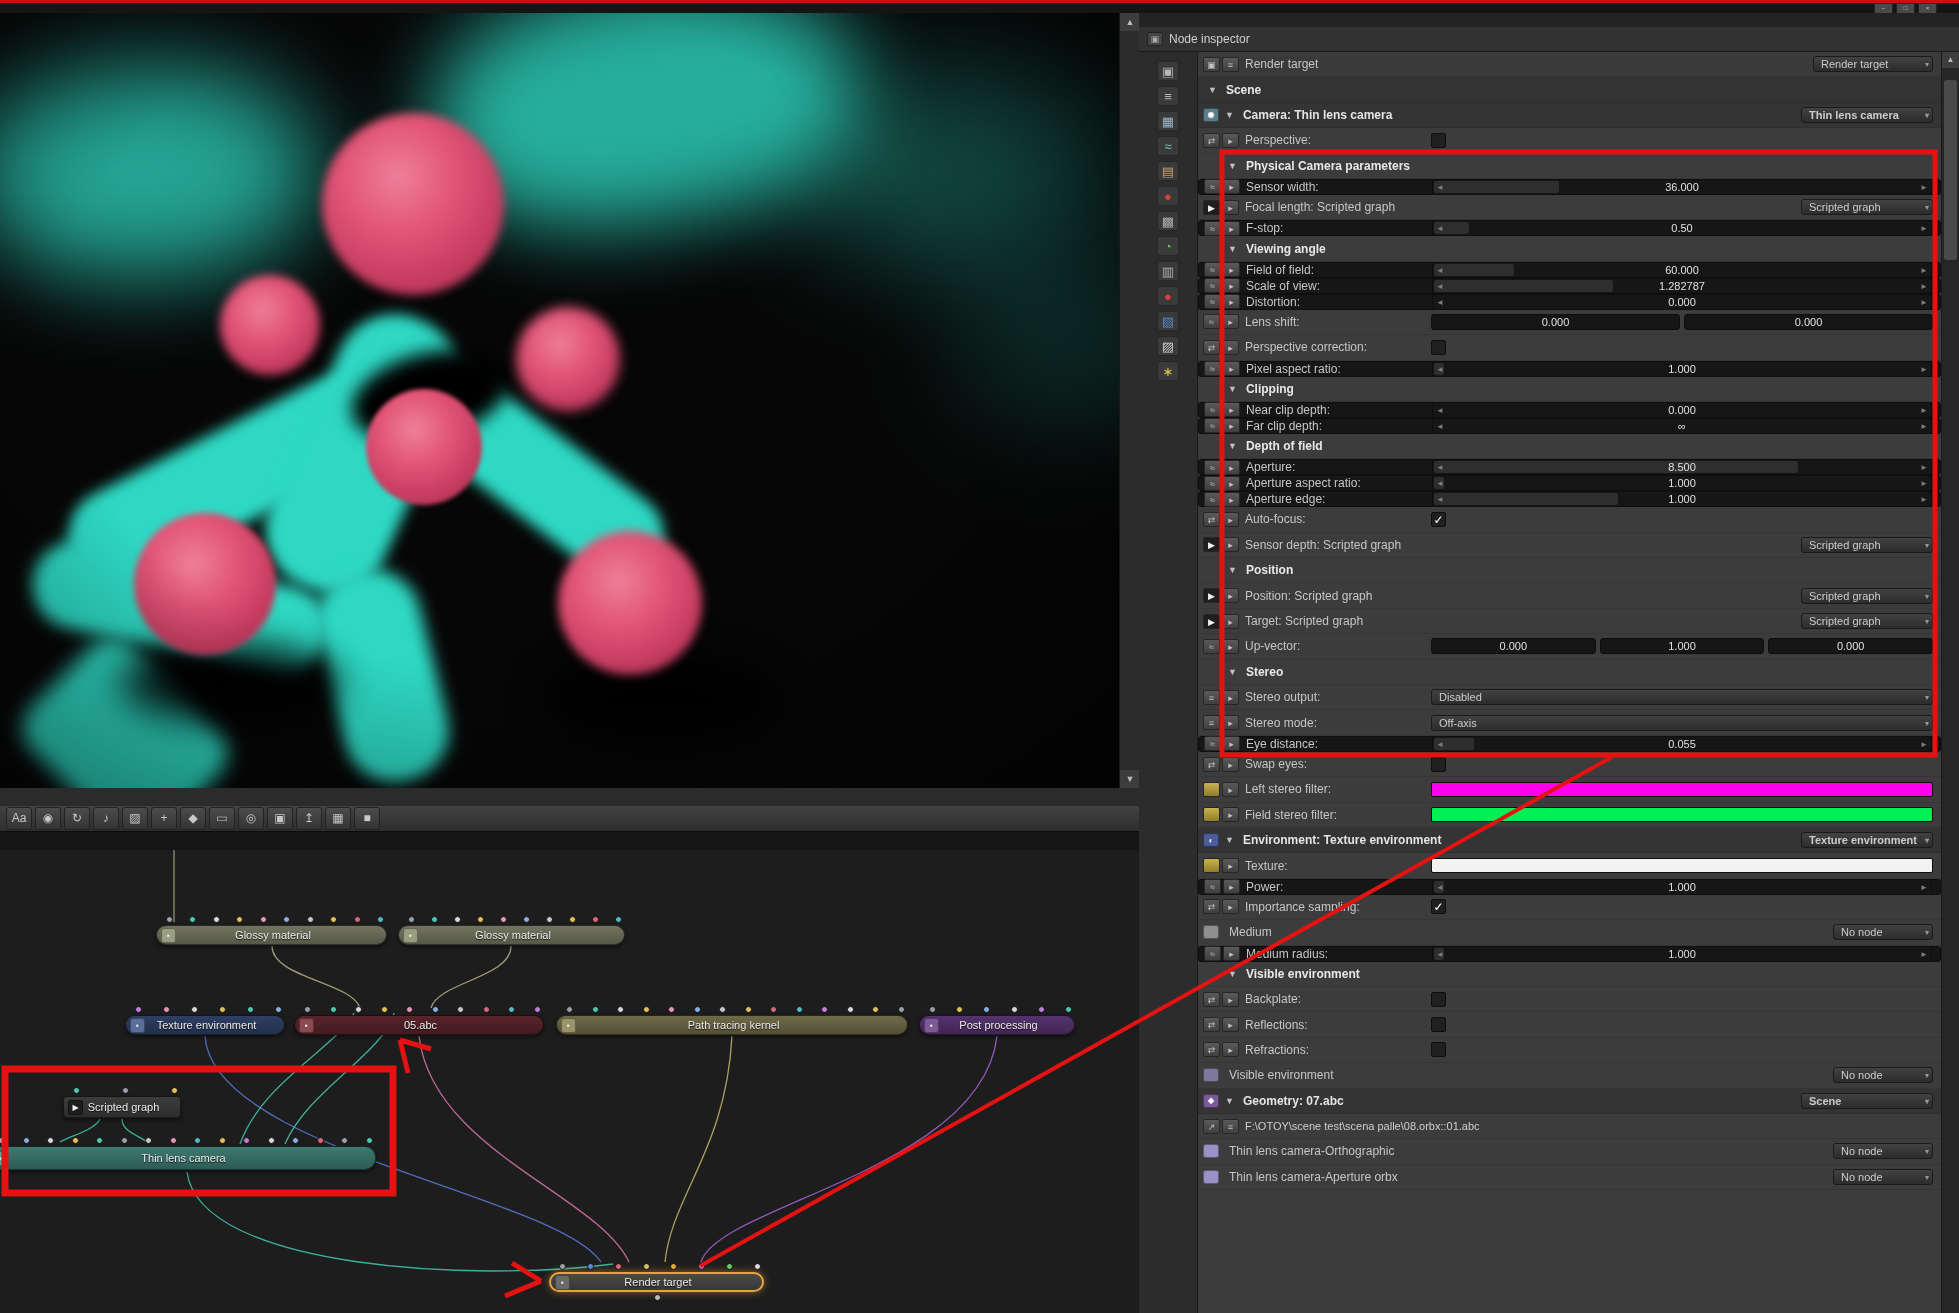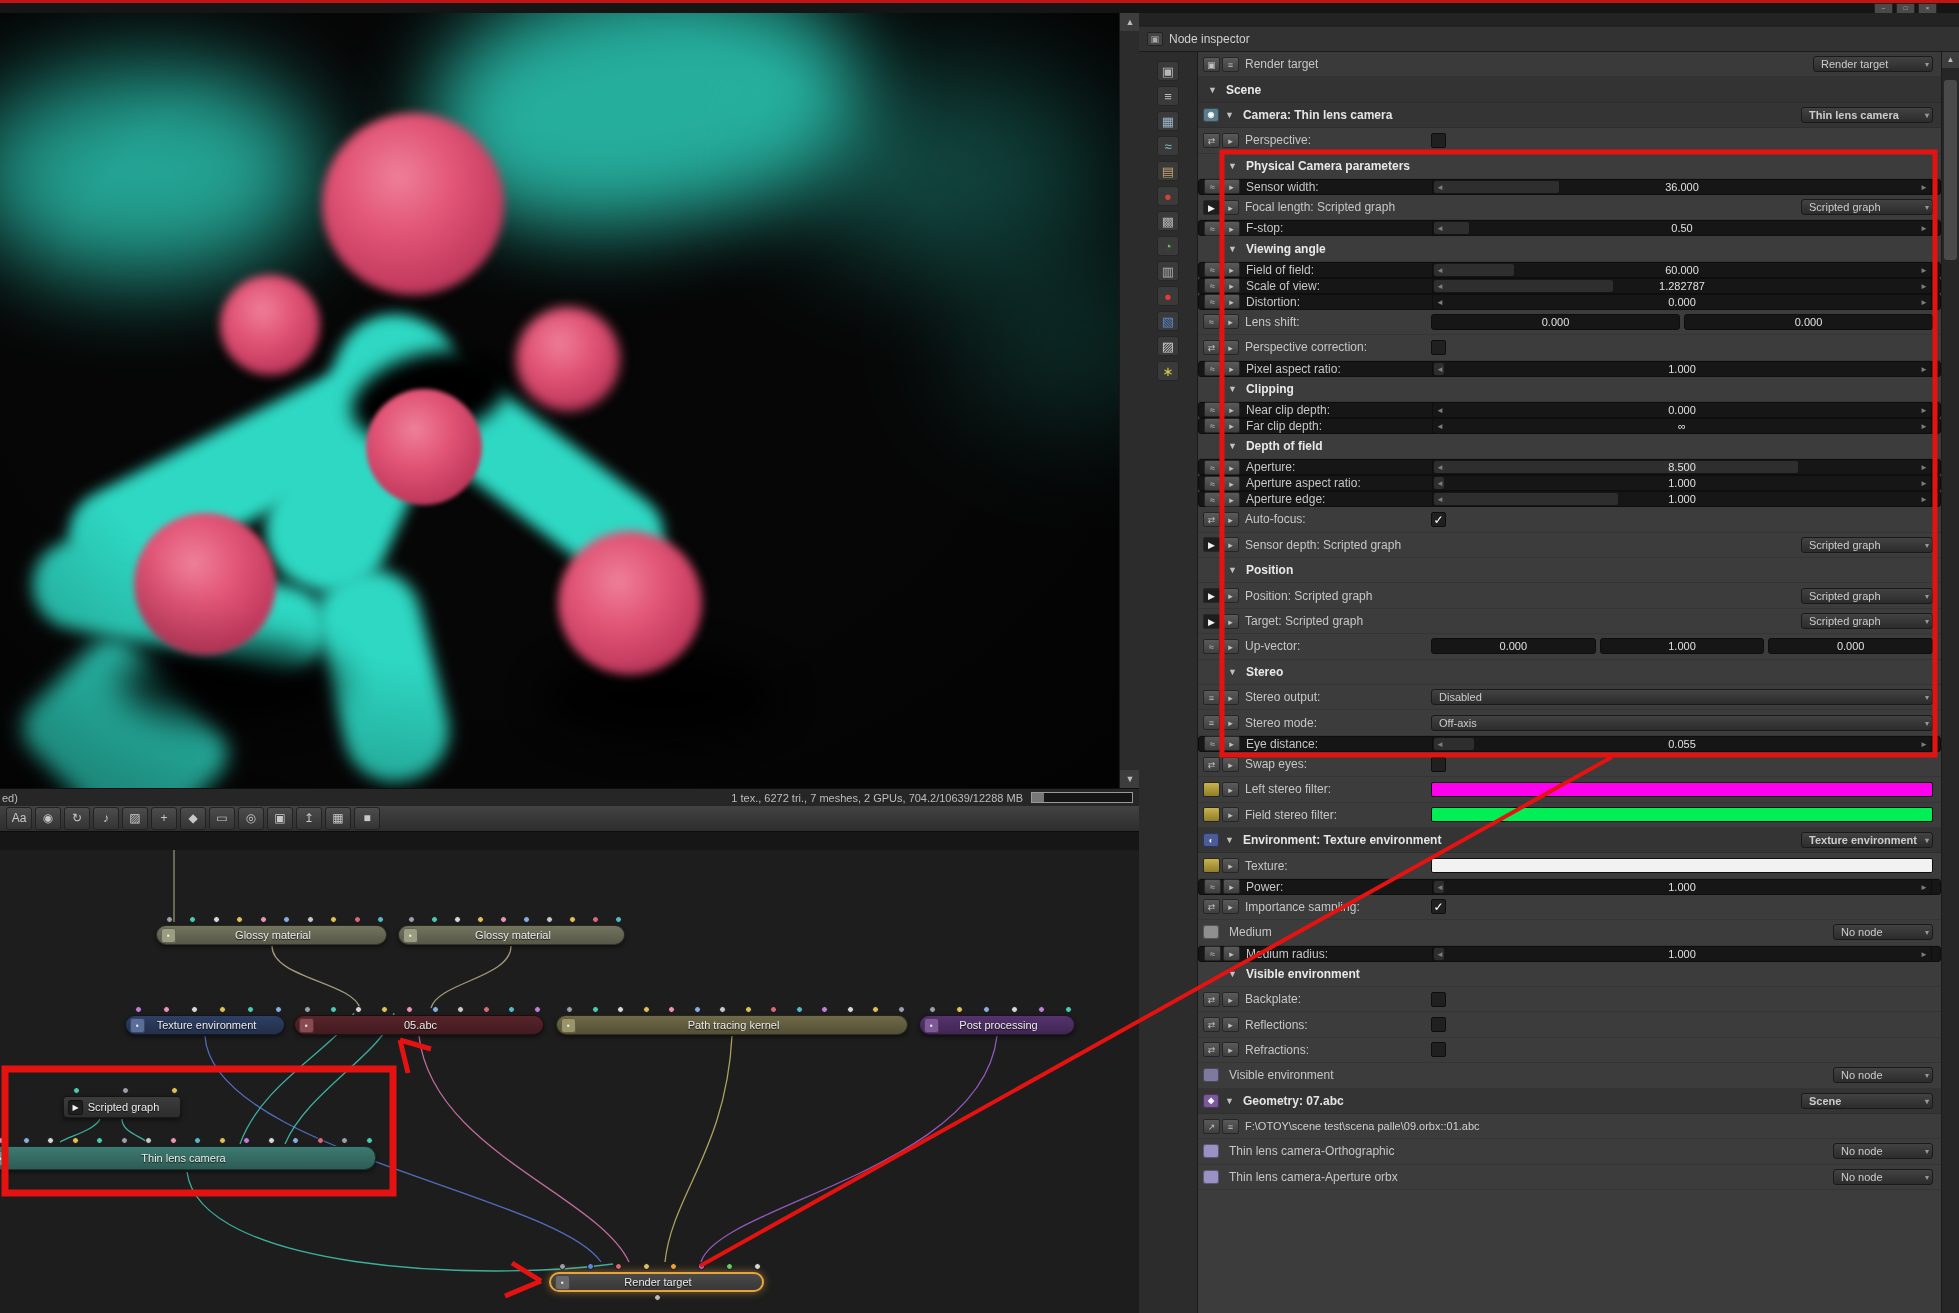--- a/index.html
+++ b/index.html
@@ -129,27 +129,20 @@
     <div class="ball" style="left:366px;top:376px;width:116px;height:116px;filter:blur(2px)"></div>
     <div class="ball" style="left:134px;top:500px;width:142px;height:142px;filter:blur(3px)"></div>
     <div class="ball" style="left:558px;top:518px;width:144px;height:144px;filter:blur(5px)"></div>
     <div class="vig"></div>
   </div>
   <div id="vscroll">
     <div class="varr" style="top:0">▲</div>
     <div class="varr" style="bottom:0;top:auto">▼</div>
   </div>
 
-  <div id="statusbar">
-    <span class="sleft">ed)</span>
-    <span class="sright">1 tex., 6272 tri., 7 meshes, 2 GPUs, 704.2/10639/12288 MB</span>
-    <span class="prog">
-        <i></i>
-      </span>
-  </div>
 
   <div id="vtoolbar">
       <span class="ticon">Aa</span>
       <span class="ticon">◉</span>
       <span class="ticon">↻</span>
       <span class="ticon">♪</span>
       <span class="ticon">▨</span>
       <span class="ticon">+</span>
       <span class="ticon">◆</span>
       <span class="ticon">▭</span>
@@ -730,21 +723,21 @@
             </div>
             <div class="row header">
               <span class="chip" style="background: rgb(122, 90, 154);">◈</span>
               <span class="caret">▼</span>
               <span class="lblw">Geometry: 07.abc</span>
               <span class="dd w"><span class="ddt">Scene</span><span class="caret2">▾</span></span>
             </div>
             <div class="row path">
               <span class="sbtn">↗</span>
               <span class="sbtn">≡</span>
-              <span class="lblw">F:\OTOY\scene test\scena palle\09.orbx::01.abc</span>
+              <span class="lblw">F:\OTOY\scene test\scena palle\08.orbx::01.abc</span>
             </div>
             <div class="row nodefield">
               <span class="chip" style="background: rgb(154, 145, 196);"></span>
               <span class="lblw">Thin lens camera-Orthographic</span>
               <span class="dd nn"><span class="ddt">No node</span><span class="caret2">▾</span></span>
             </div>
             <div class="row nodefield">
               <span class="chip" style="background: rgb(154, 145, 196);"></span>
               <span class="lblw">Thin lens camera-Aperture orbx</span>
               <span class="dd nn"><span class="ddt">No node</span><span class="caret2">▾</span></span>

